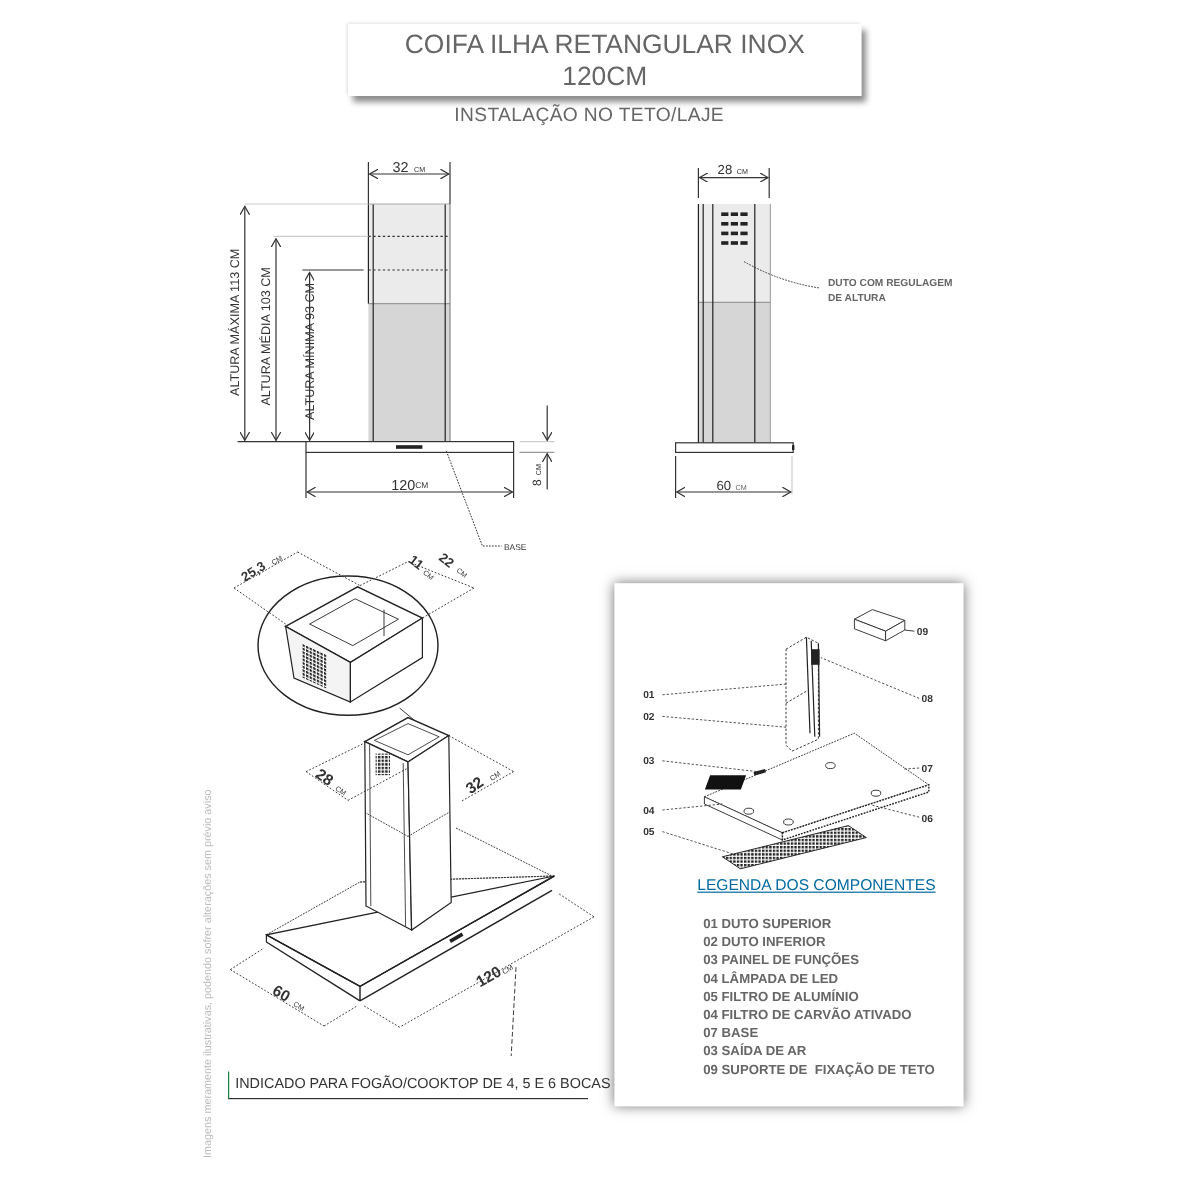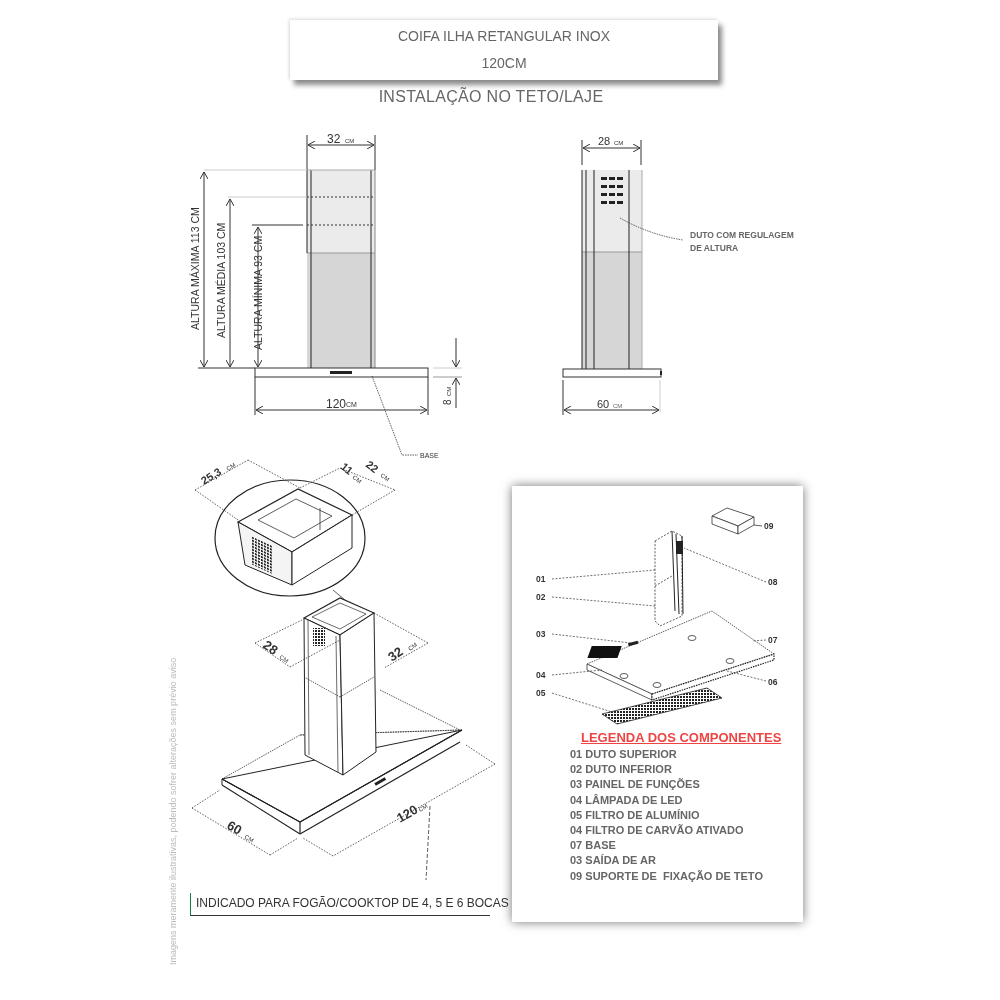--- a/index.html
+++ b/index.html
@@ -1,30 +1,30 @@
 <!DOCTYPE html>
 <html><head>
 <meta charset="utf-8">
 <style>
   html, body { margin:0; padding:0; background:#ffffff; }
   body { width:1000px; height:1000px; position:relative; overflow:hidden; font-family:"Liberation Sans", sans-serif; color:#333; }
   .abs { position:absolute; }
   .title-box {
     left:290px; top:20px; width:428px; height:60px; background:#fff;
     box-shadow: 4px 5px 5px rgba(0,0,0,0.45), -1px -1px 3px rgba(0,0,0,0.15);
-    text-align:center; color:#666; font-size:14px; line-height:27px; padding-top:3px; box-sizing:border-box;
+    text-align:center; color:#666; font-size:22px; line-height:27px; padding-top:3px; box-sizing:border-box;
   }
   .subtitle { left:277px; top:88px; width:428px; text-align:center; color:#666; font-size:16px; letter-spacing:0.3px; }
   svg text { font-family:"Liberation Sans", sans-serif; }
   .legend-panel {
     left:512px; top:486px; width:291px; height:436px; background:#fff;
     box-shadow: 0 0 10px rgba(0,0,0,0.55);
   }
-  .legend-title { left:569px; top:730px; font-size:13px; font-weight:bold; color:#ef4444; text-decoration:underline;padding-left:12px; }
-  .legend-list { left:570px; top:747px; margin:0; padding:0; list-style:none; font-size:11px; font-weight:bold; color:#666; }
+  .legend-title { left:569px; top:730px; font-size:13px; font-weight:normal; color:#0369a1; text-decoration:underline;padding-left:12px; }
+  .legend-list { left:570px; top:747px; margin:16px; padding:0; list-style:none; font-size:11px; font-weight:bold; color:#666; }
   .legend-list li { height:15.2px; line-height:15.2px; white-space:pre; }
   .indication-box {
     left:190px; top:893px; width:300px; height:23px; border-left:1px solid #15803d; border-bottom:1px solid #333;
     font-size:12px; color:#333; line-height:20px; padding-left:5px; box-sizing:border-box; white-space:nowrap;
   }
   .disclaimer {
     left:168px; top:965px; transform-origin:0 0; transform:rotate(-90deg); white-space:nowrap;
     font-size:9px; color:#bbb; width:320px;
   }
 </style>

